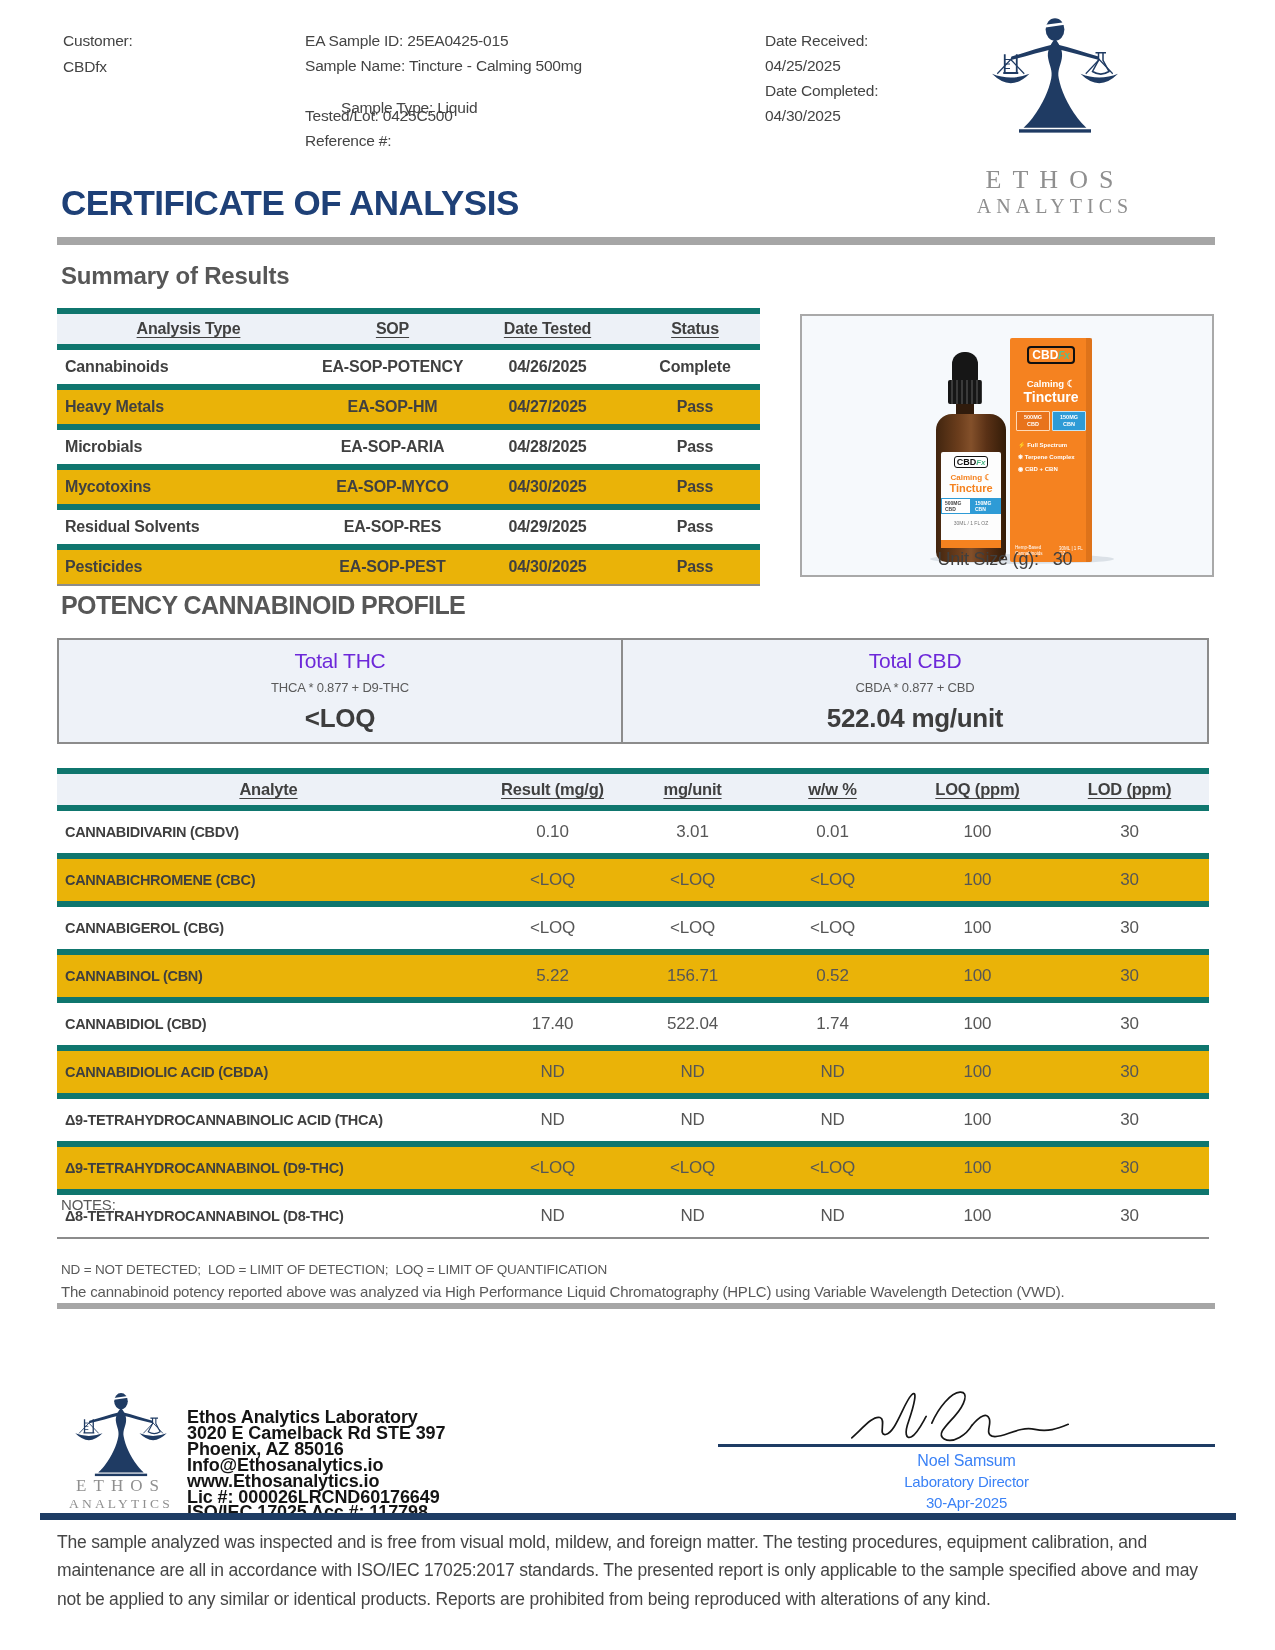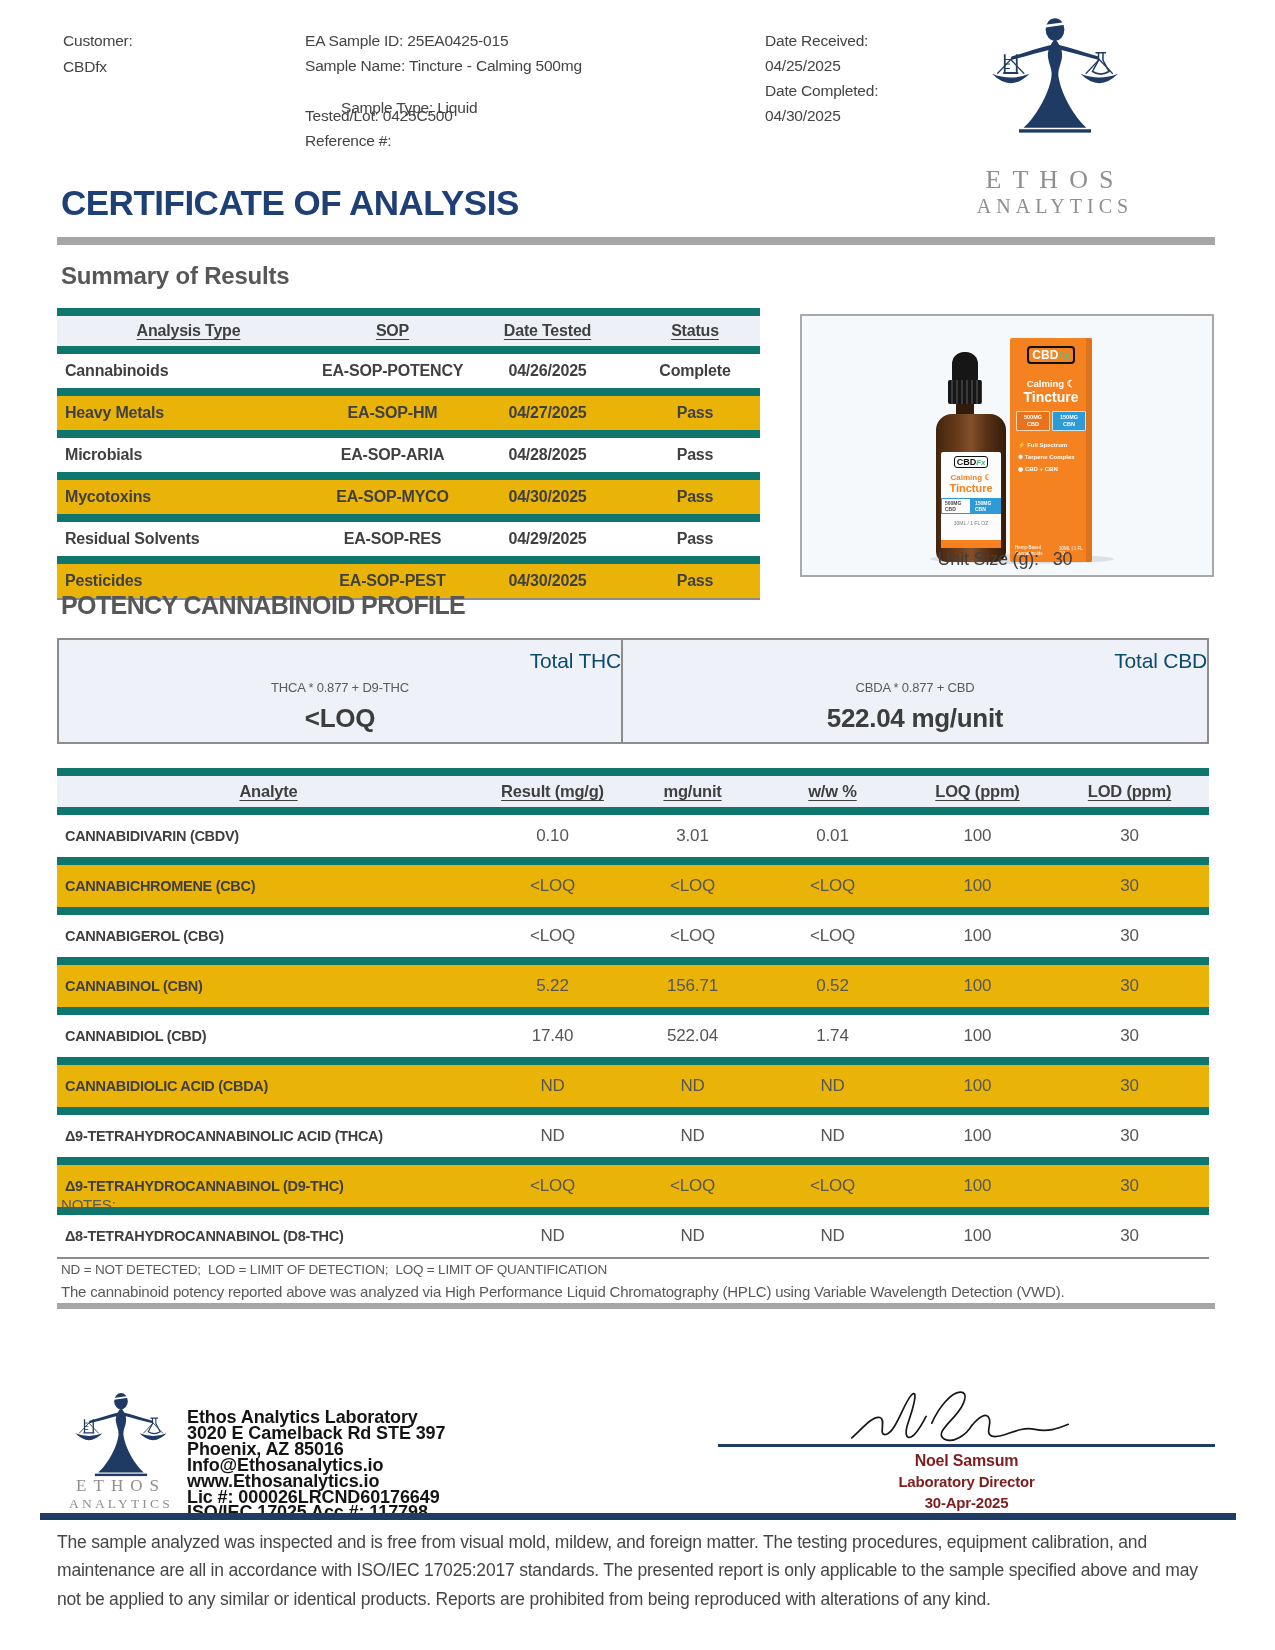--- a/index.html
+++ b/index.html
@@ -23,21 +23,21 @@
 
   .section-h{position:absolute;font-weight:800;color:#575757;}
 
   
   table.coa{border-collapse:collapse;table-layout:fixed;position:absolute;background:#fff;}
   table.coa th{
     font-size:16px;font-weight:800;color:#404040;text-decoration:underline;text-underline-offset:3px;
     background:#edf1f7;padding:6px 2px;text-align:center;
   }
   table.coa td{padding:6px 2px;text-align:center;overflow:hidden;white-space:nowrap;}
-  table.coa tr{border-top:8px solid #0f766e;}
+  table.coa tr{border-top:6px solid #0f766e;}
   table.coa{border-bottom:2px solid #8c8c8c;}
   table.coa tr.alt{background:#eab308;}
 
   #summary-table{left:57px;top:308px;width:703px;}
   #summary-table td{font-size:16px;font-weight:700;color:#404040;height:22px;}
   #summary-table td:first-child{text-align:left;padding-left:8px;}
 
   #analyte-table{left:57px;top:768px;width:1152px;}
   #analyte-table th{font-size:16.5px;}
   #analyte-table td{font-size:17px;color:#565656;height:30px;}
@@ -84,32 +84,32 @@
   .k-foot .f1{font-size:4.5px;color:#fff;line-height:5.5px;letter-spacing:0;}
   .k-foot .f2{font-size:4.5px;color:#fff;letter-spacing:0;}
 
   .unit-size{position:absolute;left:800px;top:549px;width:410px;text-align:center;font-size:18px;color:#3f3f3f;}
   .unit-size .val{margin-left:14px;}
 
   
   #totals-box{position:absolute;left:57px;top:638px;width:1152px;height:106px;border:2px solid #8c8c8c;background:#eef2f8;box-sizing:border-box;display:flex;}
   .tot-cell{flex:1;text-align:center;padding-top:9px;}
   .tot-cell.thc{border-right:2px solid #8c8c8c;flex:0 0 562px;}
-  .tot-title{font-size:21px;color:#0c4a6e;text-align:right;}
+  .tot-title{font-size:21px;color:#6d28d9;}
   .tot-formula{font-size:13px;color:#5a5a5a;margin-top:7px;}
   .tot-value{font-size:26px;font-weight:800;color:#3d3d3d;margin-top:8px;letter-spacing:-0.3px;}
 
   .notes{position:absolute;left:61px;top:1196px;font-size:15px;color:#595959;}
   .def1{position:absolute;left:61px;top:1262px;font-size:13.5px;color:#595959;white-space:pre-wrap;}
   .def2{position:absolute;left:61px;top:1283px;font-size:15px;color:#595959;}
 
   
   .lab-info{position:absolute;left:187px;top:1398px;font-size:18px;font-weight:700;color:#141414;line-height:15.9px;letter-spacing:-0.1px;margin-top:12px;}
   .sig-line{position:absolute;left:718px;top:1444px;width:497px;height:3px;background:#1e3c64;}
-  .signer{position:absolute;left:718px;width:497px;text-align:center;font-weight:700;color:#7f1d1d;}
+  .signer{position:absolute;left:718px;width:497px;text-align:center;font-weight:400;color:#3b82f6;}
   .navybar{position:absolute;left:40px;top:1513px;width:1196px;height:7px;background:#1e3c64;}
   .disclaimer{position:absolute;left:57px;top:1528px;width:1158px;text-align:left;font-size:17.5px;color:#454545;line-height:1.62;}
   .fwordmark{position:absolute;left:50px;top:1477px;width:142px;text-align:center;color:#8f8f8f;font-family:"Liberation Serif",serif;}
   .fwordmark .l1{font-size:17px;letter-spacing:7px;line-height:18px;}
   .fwordmark .l2{font-size:13.5px;letter-spacing:3.2px;line-height:17px;}
 </style>
 </head>
 <body>
 
 <div id="page">

